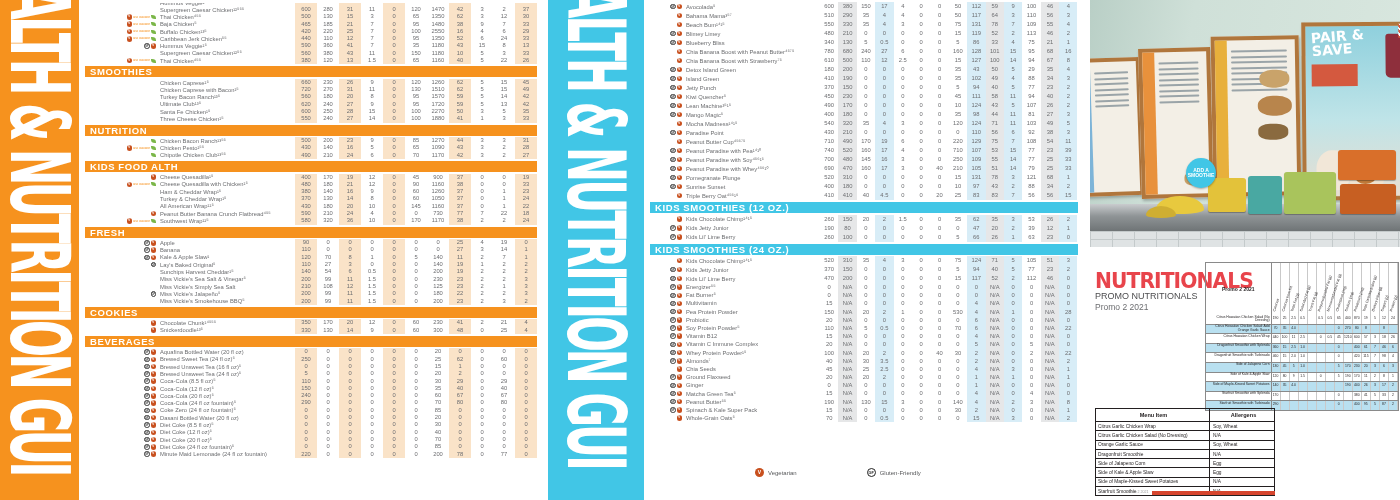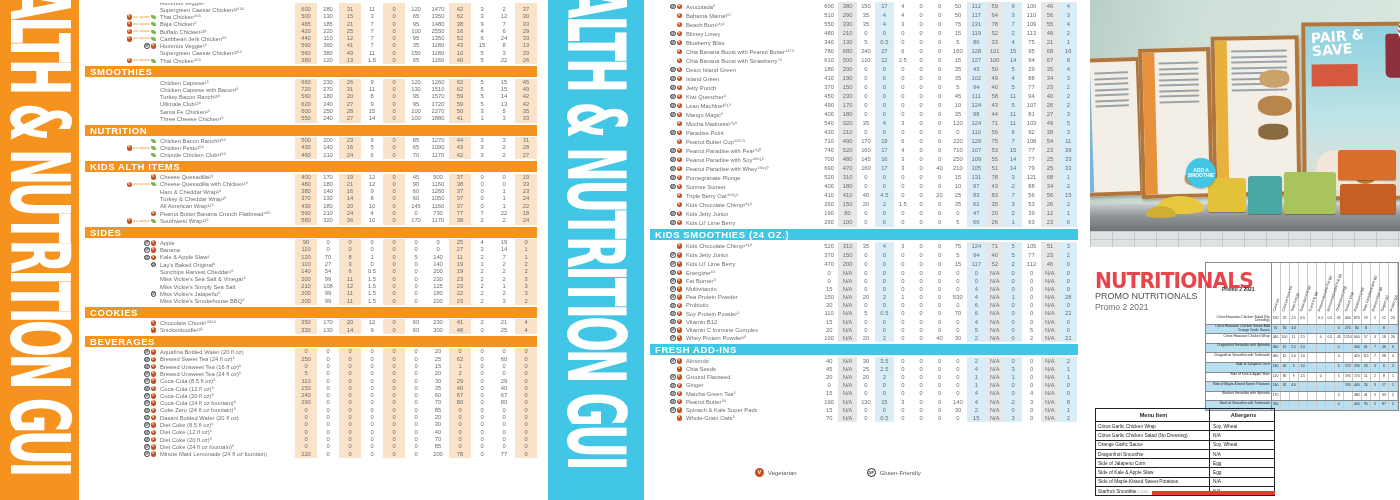--- a/index.html
+++ b/index.html
@@ -418,21 +418,21 @@
         <span class="vcell sp" style="width: 22px;">24</span>
         <span class="vcell " style="width: 22px;">6</span>
         <span class="vcell sp" style="width: 22px;">0</span>
         <span class="vcell " style="width: 22px;">70</span>
         <span class="vcell " style="width: 22px;">1170</span>
         <span class="vcell sp" style="width: 22px;">42</span>
         <span class="vcell " style="width: 22px;">3</span>
         <span class="vcell " style="width: 22px;">2</span>
         <span class="vcell sp" style="width: 22px;">27</span>
       </div>
-      <div class="secbar lt-bar">KIDS ALTH ITEMS</div>
+      <div class="secbar lt-bar">KIDS FOOD ALTH</div>
       <div class="nrow">
         <span class="icell">
           <span class="icn-v">V</span>
         </span>
         <span class="ncell">Cheese Quesadilla¹⁵</span>
         <span class="vcell sp" style="width: 22px;">400</span>
         <span class="vcell " style="width: 22px;">170</span>
         <span class="vcell sp" style="width: 22px;">19</span>
         <span class="vcell " style="width: 22px;">12</span>
         <span class="vcell sp" style="width: 22px;">0</span>
@@ -536,21 +536,21 @@
         <span class="vcell sp" style="width: 22px;">36</span>
         <span class="vcell " style="width: 22px;">10</span>
         <span class="vcell sp" style="width: 22px;">0</span>
         <span class="vcell " style="width: 22px;">170</span>
         <span class="vcell " style="width: 22px;">1170</span>
         <span class="vcell sp" style="width: 22px;">38</span>
         <span class="vcell " style="width: 22px;">2</span>
         <span class="vcell " style="width: 22px;">2</span>
         <span class="vcell sp" style="width: 22px;">24</span>
       </div>
-      <div class="secbar lt-bar">SIDES</div>
+      <div class="secbar lt-bar">FRESH</div>
       <div class="nrow">
         <span class="icell">
           <span class="icn-gf">GF</span>
           <span class="icn-v">V</span>
         </span>
         <span class="ncell">Apple</span>
         <span class="vcell sp" style="width: 22px;">90</span>
         <span class="vcell " style="width: 22px;">0</span>
         <span class="vcell sp" style="width: 22px;">0</span>
         <span class="vcell " style="width: 22px;">0</span>
@@ -1453,20 +1453,21 @@
         <span class="vcell " style="width: 18.4px;">0</span>
         <span class="vcell " style="width: 18.4px;">20</span>
         <span class="vcell " style="width: 18.4px;">25</span>
         <span class="vcell sb" style="width: 18.4px;">83</span>
         <span class="vcell sg" style="width: 18.4px;">83</span>
         <span class="vcell sb" style="width: 18.4px;">7</span>
         <span class="vcell " style="width: 18.4px;">56</span>
         <span class="vcell sg" style="width: 18.4px;">56</span>
         <span class="vcell sb" style="width: 18.4px;">15</span>
       </div>
+      <div class="secbar mt-bar">KIDS SMOOTHIES (12 OZ.)</div>
       <div class="nrow mrow">
         <span class="icell">
           <span class="icn-v">V</span>
         </span>
         <span class="ncell">Kids Chocolate Chimp¹⁴¹⁵</span>
         <span class="vcell " style="width: 18.4px;">260</span>
         <span class="vcell sg" style="width: 18.4px;">150</span>
         <span class="vcell " style="width: 18.4px;">20</span>
         <span class="vcell sb" style="width: 18.4px;">2</span>
         <span class="vcell " style="width: 18.4px;">1.5</span>
@@ -1767,21 +1768,20 @@
         <span class="vcell " style="width: 18.4px;">0</span>
         <span class="vcell " style="width: 18.4px;">40</span>
         <span class="vcell " style="width: 18.4px;">30</span>
         <span class="vcell sb" style="width: 18.4px;">2</span>
         <span class="vcell sg" style="width: 18.4px;">N/A</span>
         <span class="vcell sb" style="width: 18.4px;">0</span>
         <span class="vcell " style="width: 18.4px;">2</span>
         <span class="vcell sg" style="width: 18.4px;">N/A</span>
         <span class="vcell sb" style="width: 18.4px;">22</span>
       </div>
-      <div class="secbar mt-bar">FRESH ADD-INS</div>
       <div class="nrow mrow compact">
         <span class="icell">
           <span class="icn-gf">GF</span>
           <span class="icn-v">V</span>
         </span>
         <span class="ncell">Almonds⁷</span>
         <span class="vcell " style="width: 18.4px;">40</span>
         <span class="vcell sg" style="width: 18.4px;">N/A</span>
         <span class="vcell " style="width: 18.4px;">30</span>
         <span class="vcell sb" style="width: 18.4px;">3.5</span>

